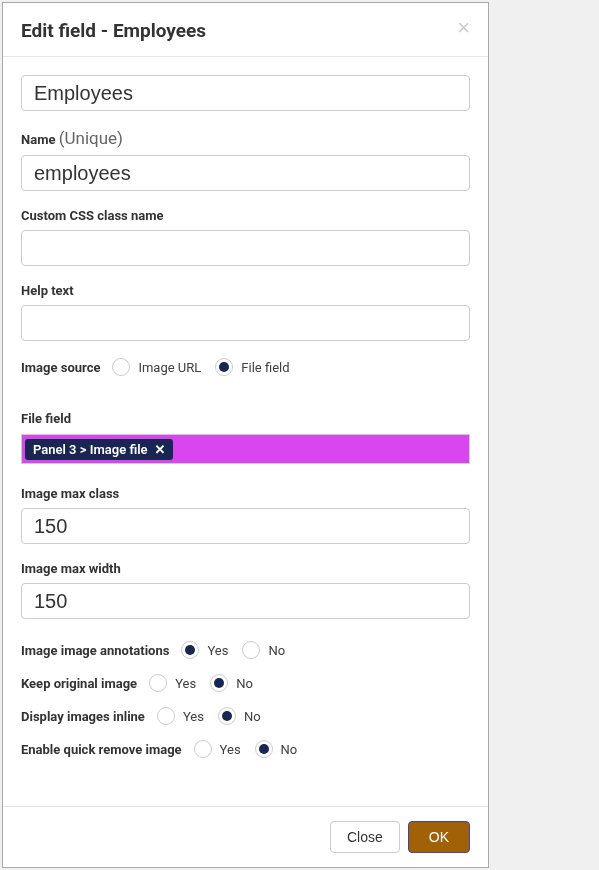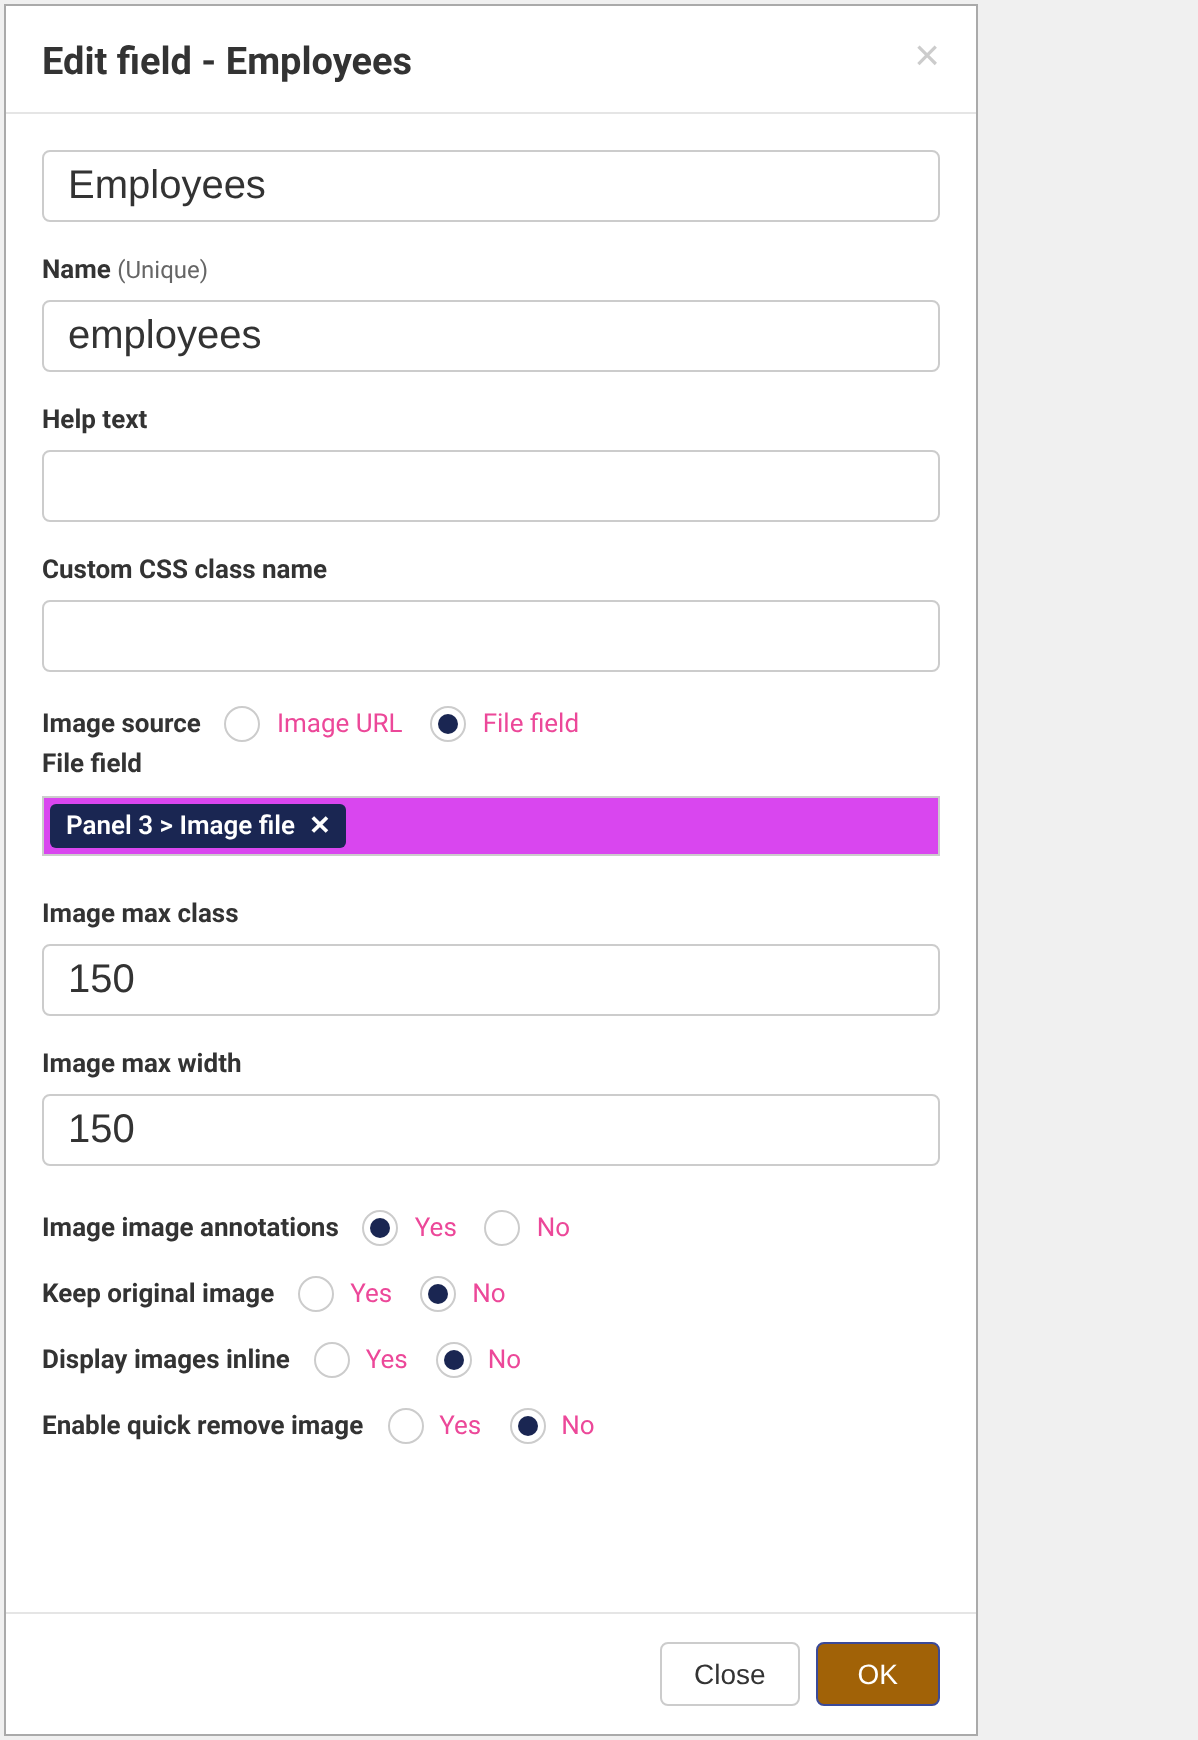--- a/index.html
+++ b/index.html
@@ -53,21 +53,21 @@
     }
     .form-label {
       display: block;
       font-size: 13px;
       font-weight: 700;
       color: #333;
       margin-bottom: 7px;
     }
     .label-hint {
       font-weight: 400;
-      font-size: 12px;
+      font-size: 17px;
       color: #666;
     }
     .form-input {
       width: 100%;
       height: 36px;
       padding: 6px 12px;
       font-size: 20px;
       color: #333;
       border: 1px solid #ccc;
       border-radius: 4px;
@@ -104,21 +104,21 @@
     .radio-circle.selected::after {
       content: "";
       width: 10px;
       height: 10px;
       border-radius: 50%;
       background: #1a2652;
       display: block;
     }
     .radio-text {
       font-size: 13px;
-      color: #ec4899;
+      color: #404040;
     }
     .tag-container {
       border: 1px solid #ccc;
       border-radius: 0;
       padding: 3px;
       min-height: 30px;
       display: flex;
       align-items: center;
       background: #d946ef;
     }
@@ -191,30 +191,30 @@
 
     <div class="form-group">
       <label class="form-label">
         <span>Name</span>
         <span class="label-hint">(Unique)</span>
       </label>
       <input class="form-input" type="text" value="employees" style="">
     </div>
 
     <div class="form-group">
+      <label class="form-label">Custom CSS class name</label>
+      <input class="form-input" type="text" value="" style="">
+    </div>
+
+    <div class="form-group">
       <label class="form-label">Help text</label>
       <input class="form-input" type="text" value="" style="">
     </div>
 
-    <div class="form-group">
-      <label class="form-label">Custom CSS class name</label>
-      <input class="form-input" type="text" value="" style="">
-    </div>
-
-    <div class="radio-row" style="margin-bottom:4px">
+    <div class="radio-row" style="margin-bottom:35px">
       <span class="radio-row-label">Image source</span>
       <label class="radio-option">
         <span class="radio-circle"></span>
         <span class="radio-text">Image URL</span>
       </label>
       <label class="radio-option">
         <span class="radio-circle selected"></span>
         <span class="radio-text">File field</span>
       </label>
     </div>

